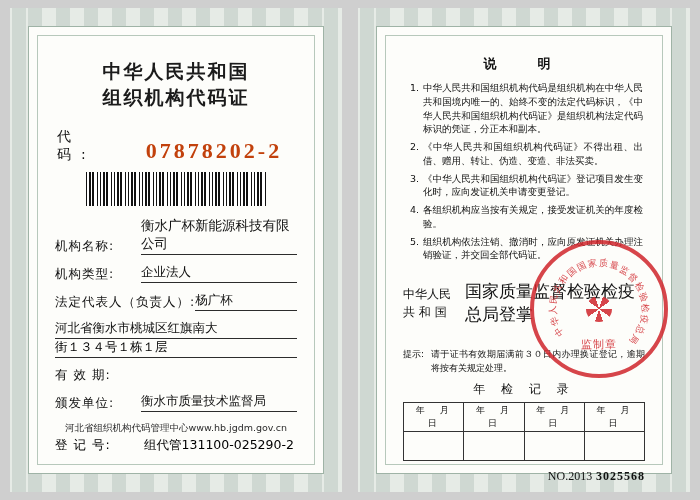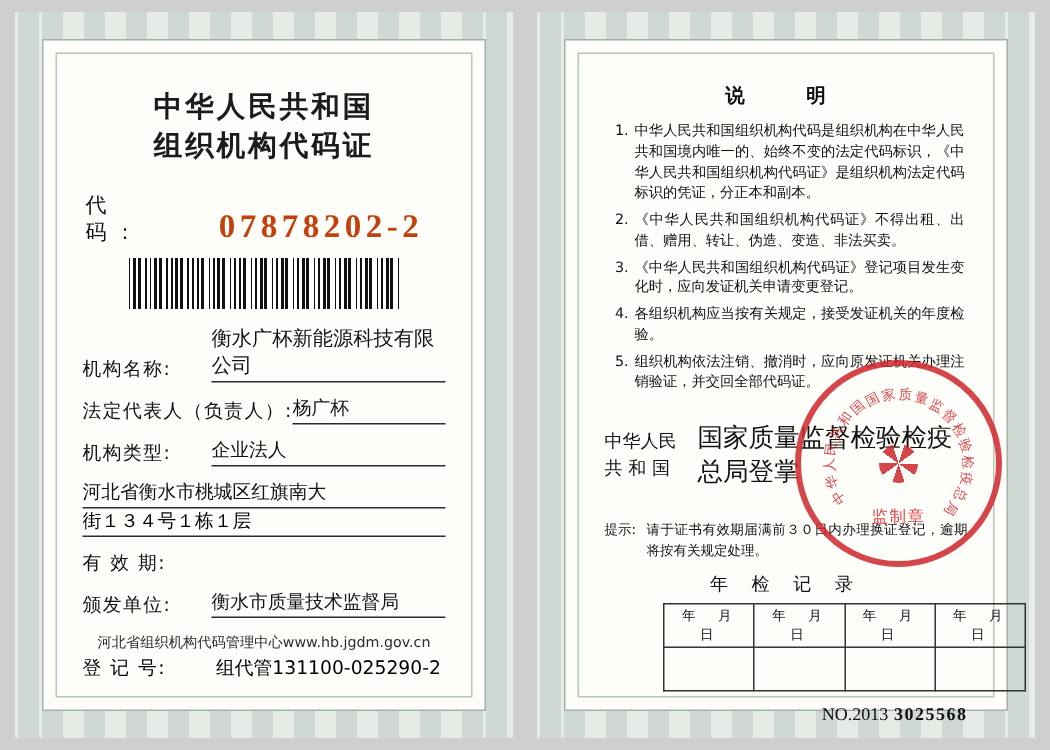--- a/index.html
+++ b/index.html
@@ -237,21 +237,20 @@
     margin-top:6px;
     text-align:center;
     font-size:12px;
     letter-spacing:6px;
     color:#111;
   }
   table.ins{
     width:100%;
     border-collapse:collapse;
     margin-top:4px;
-    margin-left:39px;
   }
   table.ins td{
     border:1px solid #333;
     height:26px;
     font-size:9px;
     text-align:center;
     color:#111;
   }
   table.ins td.hdr{height:18px;letter-spacing:3px;}
   .no-row{
@@ -316,27 +315,27 @@
         <div class="barcode-wrap">
           <div class="barcode"></div>
         </div>
 
         <div class="field">
           <div class="lbl">机构名称:</div>
           <div class="val big">衡水广杯新能源科技有限公司</div>
         </div>
 
         <div class="field">
+          <div class="lbl">机构类型:</div>
+          <div class="val">企业法人</div>
+        </div>
+
+        <div class="field">
           <div class="lbl" style="width:auto;">法定代表人（负责人）:</div>
           <div class="val">杨广杯</div>
-        </div>
-
-        <div class="field">
-          <div class="lbl">机构类型:</div>
-          <div class="val">企业法人</div>
         </div>
 
         <div class="field">
           <div class="val">河北省衡水市桃城区红旗南大</div>
         </div>
         <div class="addr2">街１３４号１栋１层</div>
 
         <div class="field">
           <div class="lbl">有 效 期:</div>
         </div>

